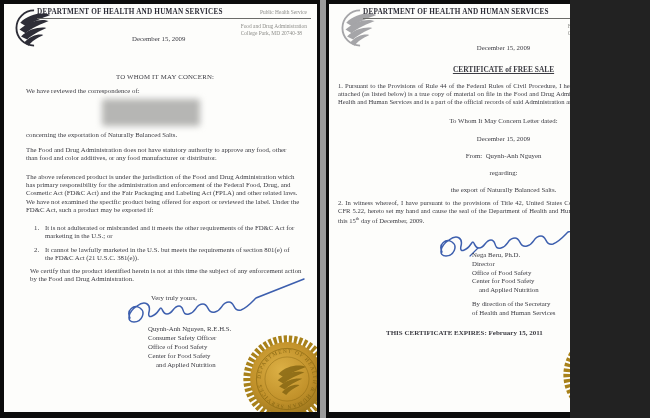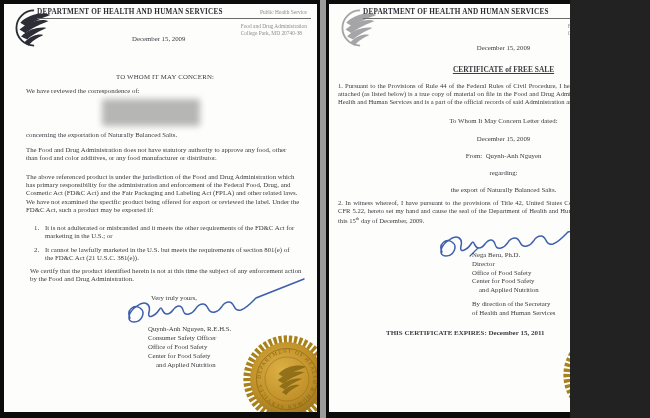--- a/index.html
+++ b/index.html
@@ -150,21 +150,21 @@
 
     <div class="t nw" style="left:143px;top:247px;">Nega Beru, Ph.D.</div>
     <div class="t nw" style="left:143px;top:256px;">Director</div>
     <div class="t nw" style="left:143px;top:264.5px;">Office of Food Safety</div>
     <div class="t nw" style="left:143px;top:273px;">Center for Food Safety</div>
     <div class="t nw" style="left:150px;top:281.5px;">and Applied Nutrition</div>
 
     <div class="t nw" style="left:143px;top:296px;">By direction of the Secretary</div>
     <div class="t nw" style="left:143px;top:304.5px;">of Health and Human Services</div>
 
-    <div class="t nw bold" style="left:57px;top:325px;font-size:7px;">THIS CERTIFICATE EXPIRES: December 15, 2011</div>
+    <div class="t nw bold" style="left:57px;top:325px;font-size:7px;">THIS CERTIFICATE EXPIRES: February 15, 2011</div>
 
     <svg class="seal" style="left:233px;top:325px;width:92px;height:92px;" viewBox="0 0 100 100">
       <defs>
         <radialGradient id="goldR" cx="42%" cy="38%" r="70%">
           <stop offset="0%" stop-color="#dcb045"></stop>
             <stop offset="60%" stop-color="#c1912a"></stop>
             <stop offset="100%" stop-color="#96711a"></stop>
         </radialGradient>
       </defs>
       <circle cx="50" cy="50" r="44" fill="none" stroke="#a8811a" stroke-width="9" stroke-dasharray="3.55 2.1"></circle>

